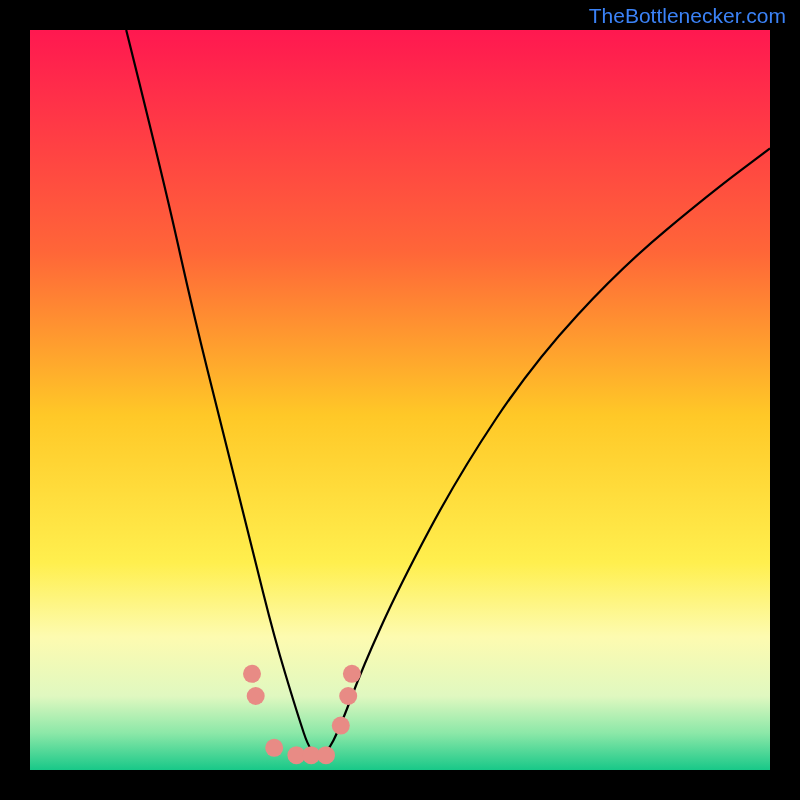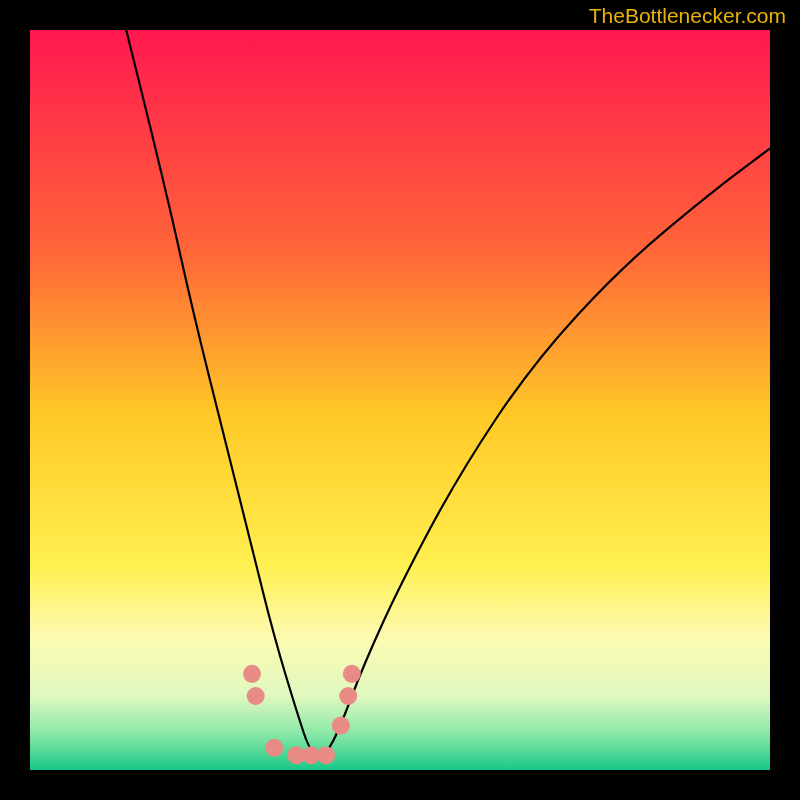--- a/index.html
+++ b/index.html
@@ -13,21 +13,21 @@
       background: #000;
       position: relative;
       overflow: hidden;
     }
     .watermark {
       position: absolute;
       top: 4px;
       right: 14px;
       font-family: Arial, sans-serif;
       font-size: 21px;
-      color: #eab308;
+      color: #3b82f6;
       font-weight: normal;
       z-index: 10;
     }
     .frame {
       position: absolute;
       top: 30px;
       left: 30px;
       width: 740px;
       height: 740px;
       overflow: hidden;

